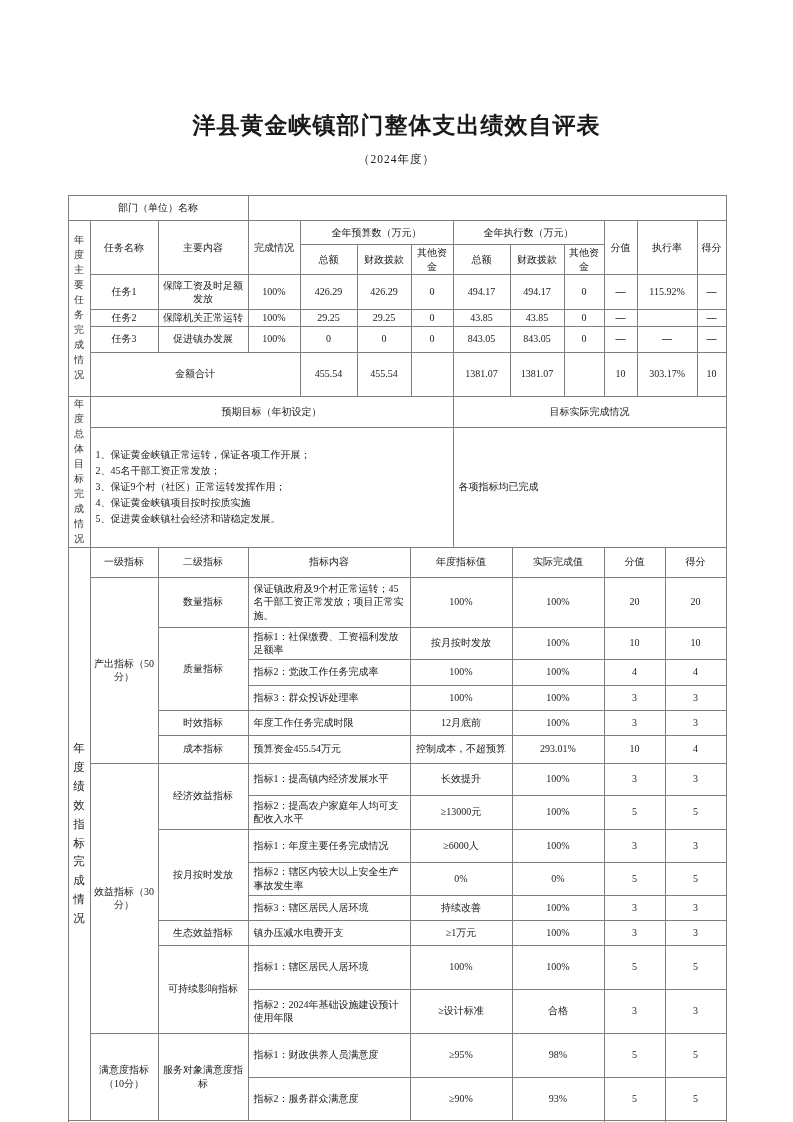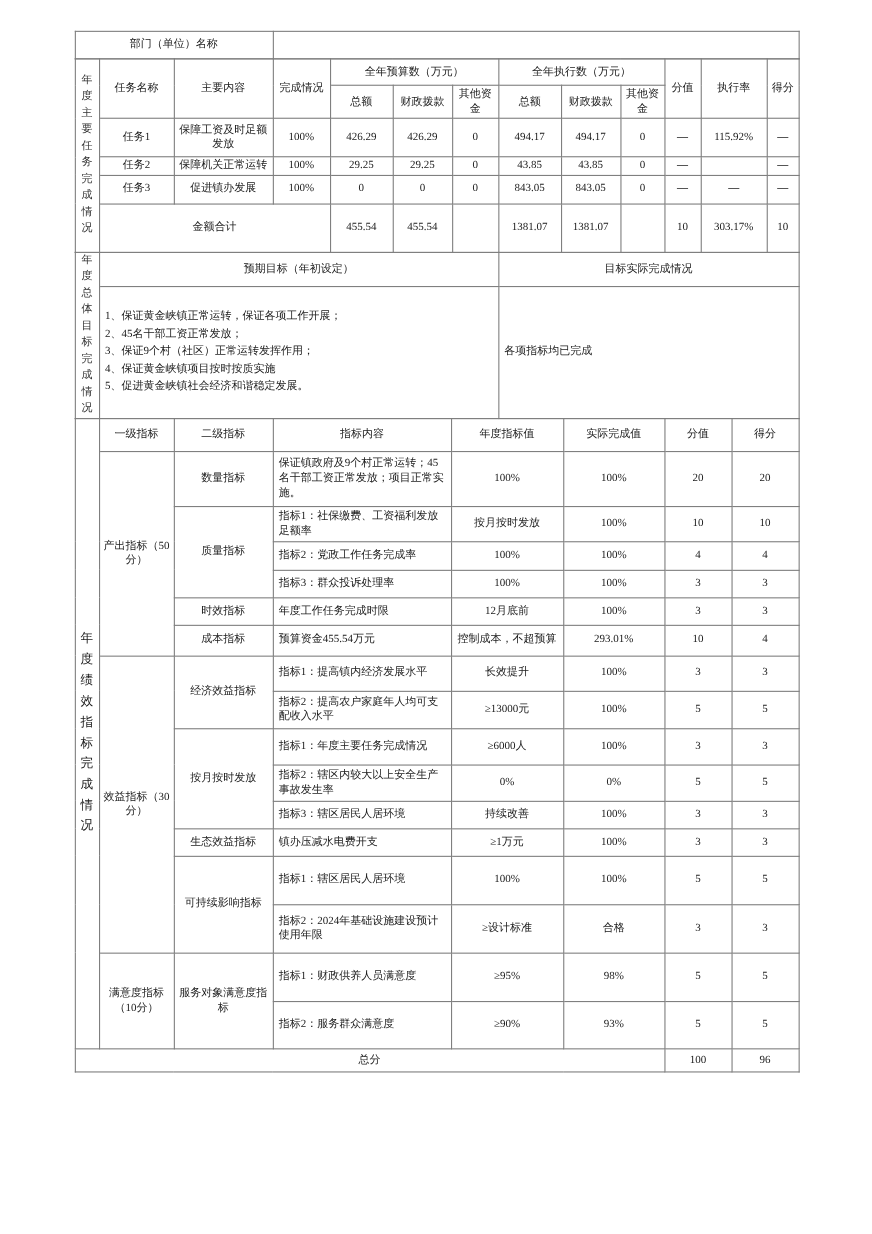--- a/index.html
+++ b/index.html
@@ -57,20 +57,22 @@
     letter-spacing:0;
   }
   td.goal-lines { line-height:1.62; font-size:10px; }
   .dash { font-weight:bold; }
 </style>
 </head>
 <body>
 
 <div class="doc">
 
+  <div class="title">洋县黄金峡镇部门整体支出绩效自评表</div>
+  <div class="subtitle">（2024年度）</div>
 
   <div class="tablewrap">
 
     <table>
       <colgroup>
           <col style="width:180px">
           <col style="width:478px">
         </colgroup>
       <tbody>
           <tr style="height:25px">

